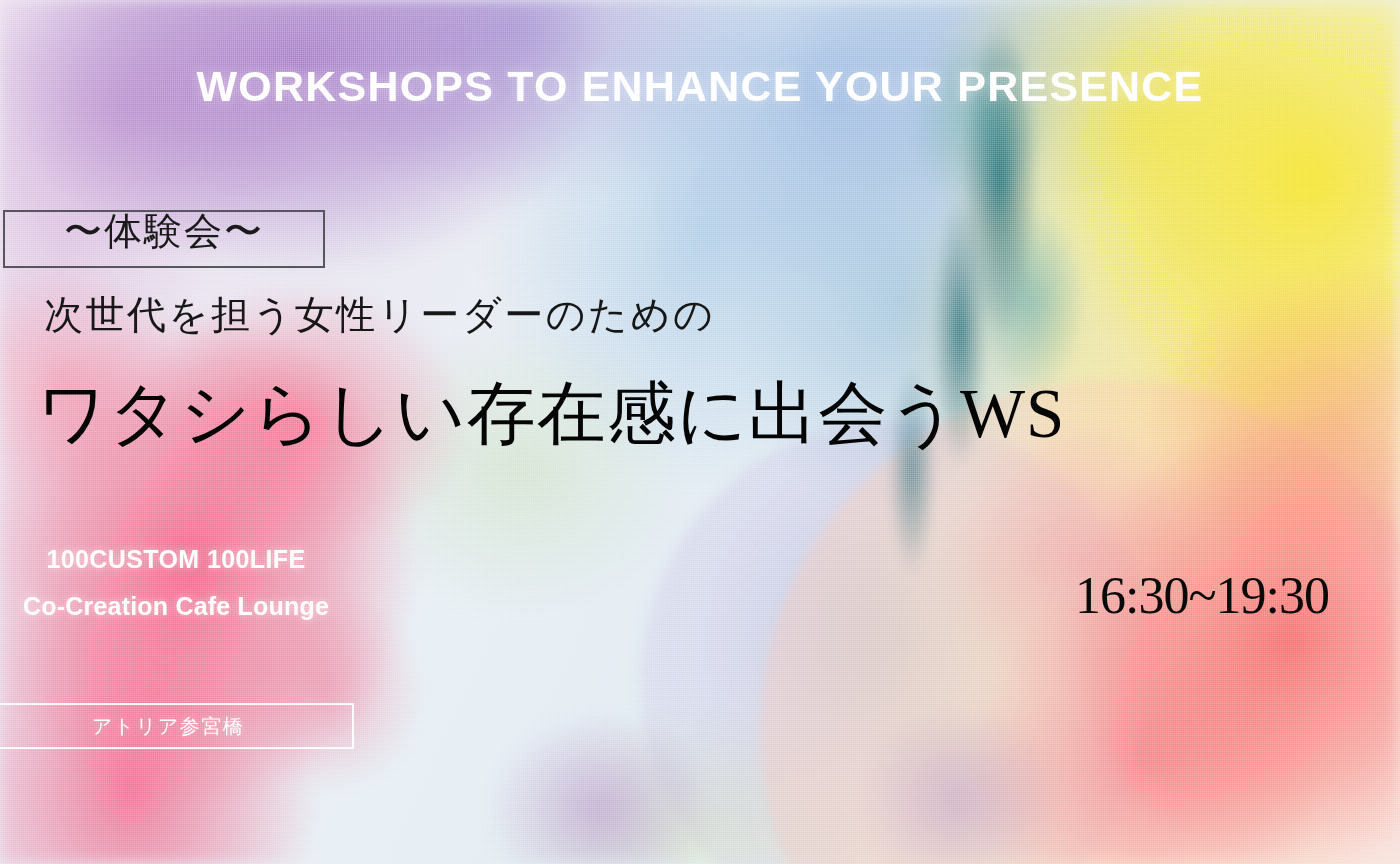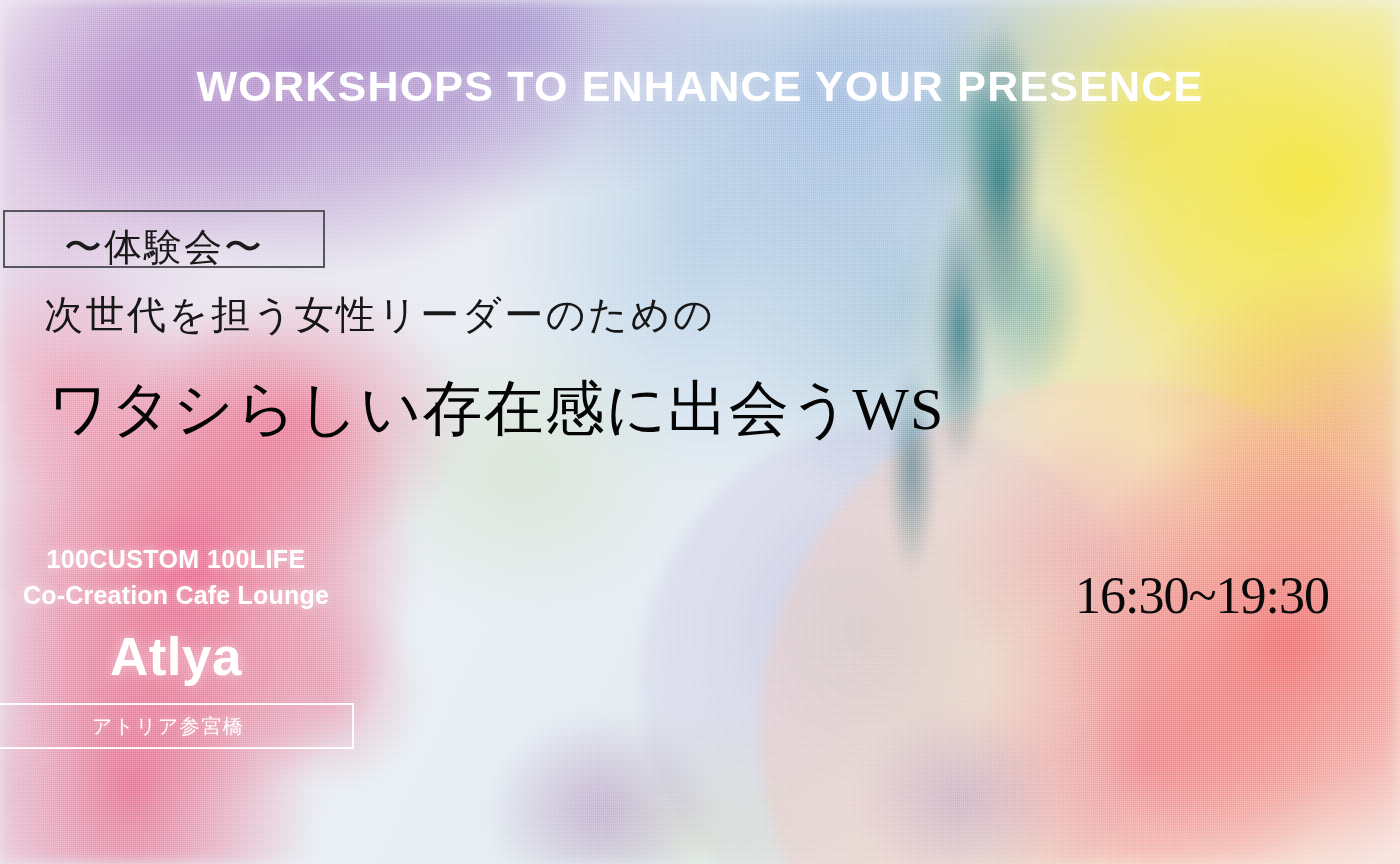--- a/index.html
+++ b/index.html
@@ -159,21 +159,21 @@
     line-height:1.32;
     padding:0 84px;
     text-shadow:0 0 12px rgba(255,255,255,0.35);
   }
 
   .taiken-box{
     position:absolute;
     left:3px; top:210px;
     width:322px; height:58px;
     border:2px solid #55575c;
-    display:flex; align-items:flex-end; justify-content:center;
+    display:flex; align-items:flex-start; justify-content:center;
   }
   .taiken-box span{
     font-family:"Liberation Serif", serif;
     font-size:38px;
     color:#1a1a1a;
     letter-spacing:2px;
     line-height:1;
     white-space:nowrap;
   }
 
@@ -182,24 +182,24 @@
     left:44px; top:288px;
     font-family:"Liberation Serif", serif;
     font-size:39px;
     color:#171717;
     letter-spacing:2.5px;
     white-space:nowrap;
   }
 
   .main-title{
     position:absolute;
-    left:48px; top:378px;
+    left:37px; top:378px;
     width:1320px;
     font-family:"Liberation Serif", serif;
-    font-size:60px;
+    font-size:69px;
     color:#050505;
     letter-spacing:1px;
     line-height:1.05;
     white-space:nowrap;
   }
 
   .venue{
     position:absolute;
     left:0; top:544px;
     width:352px;
@@ -213,21 +213,21 @@
     letter-spacing:0.4px;
     line-height:1.25;
     text-shadow:0 0 9px rgba(255,255,255,0.55);
   }
   .venue-l2{
     font-family:"Liberation Sans", sans-serif;
     font-weight:700;
     font-size:25px;
     letter-spacing:0.2px;
     line-height:1.3;
-    margin-top:4px;
+    margin-top:15px;
     text-shadow:0 0 9px rgba(255,255,255,0.55);
   }
   .venue-mark{
     font-family:"Liberation Sans", sans-serif;
     font-weight:700;
     font-size:53px;
     letter-spacing:0.5px;
     line-height:1;
     margin-top:18px;
     text-shadow:0 0 14px rgba(255,255,255,0.5);
@@ -300,21 +300,20 @@
       <span>〜体験会〜</span>
     </div>
 
     <div class="sub-line">次世代を担う女性リーダーのための</div>
 
     <div class="main-title">ワタシらしい存在感に出会うWS</div>
 
     <div class="venue">
       <div class="venue-l1">100CUSTOM 100LIFE</div>
       <div class="venue-l2">Co-Creation Cafe Lounge</div>
-      <div class="venue-mark">Atlya</div>
     </div>
 
     <div class="venue-box">
       <span>アトリア参宮橋</span>
     </div>
 
     <div class="date-block">
       <div class="date-time">16:30~19:30</div>
     </div>
 

